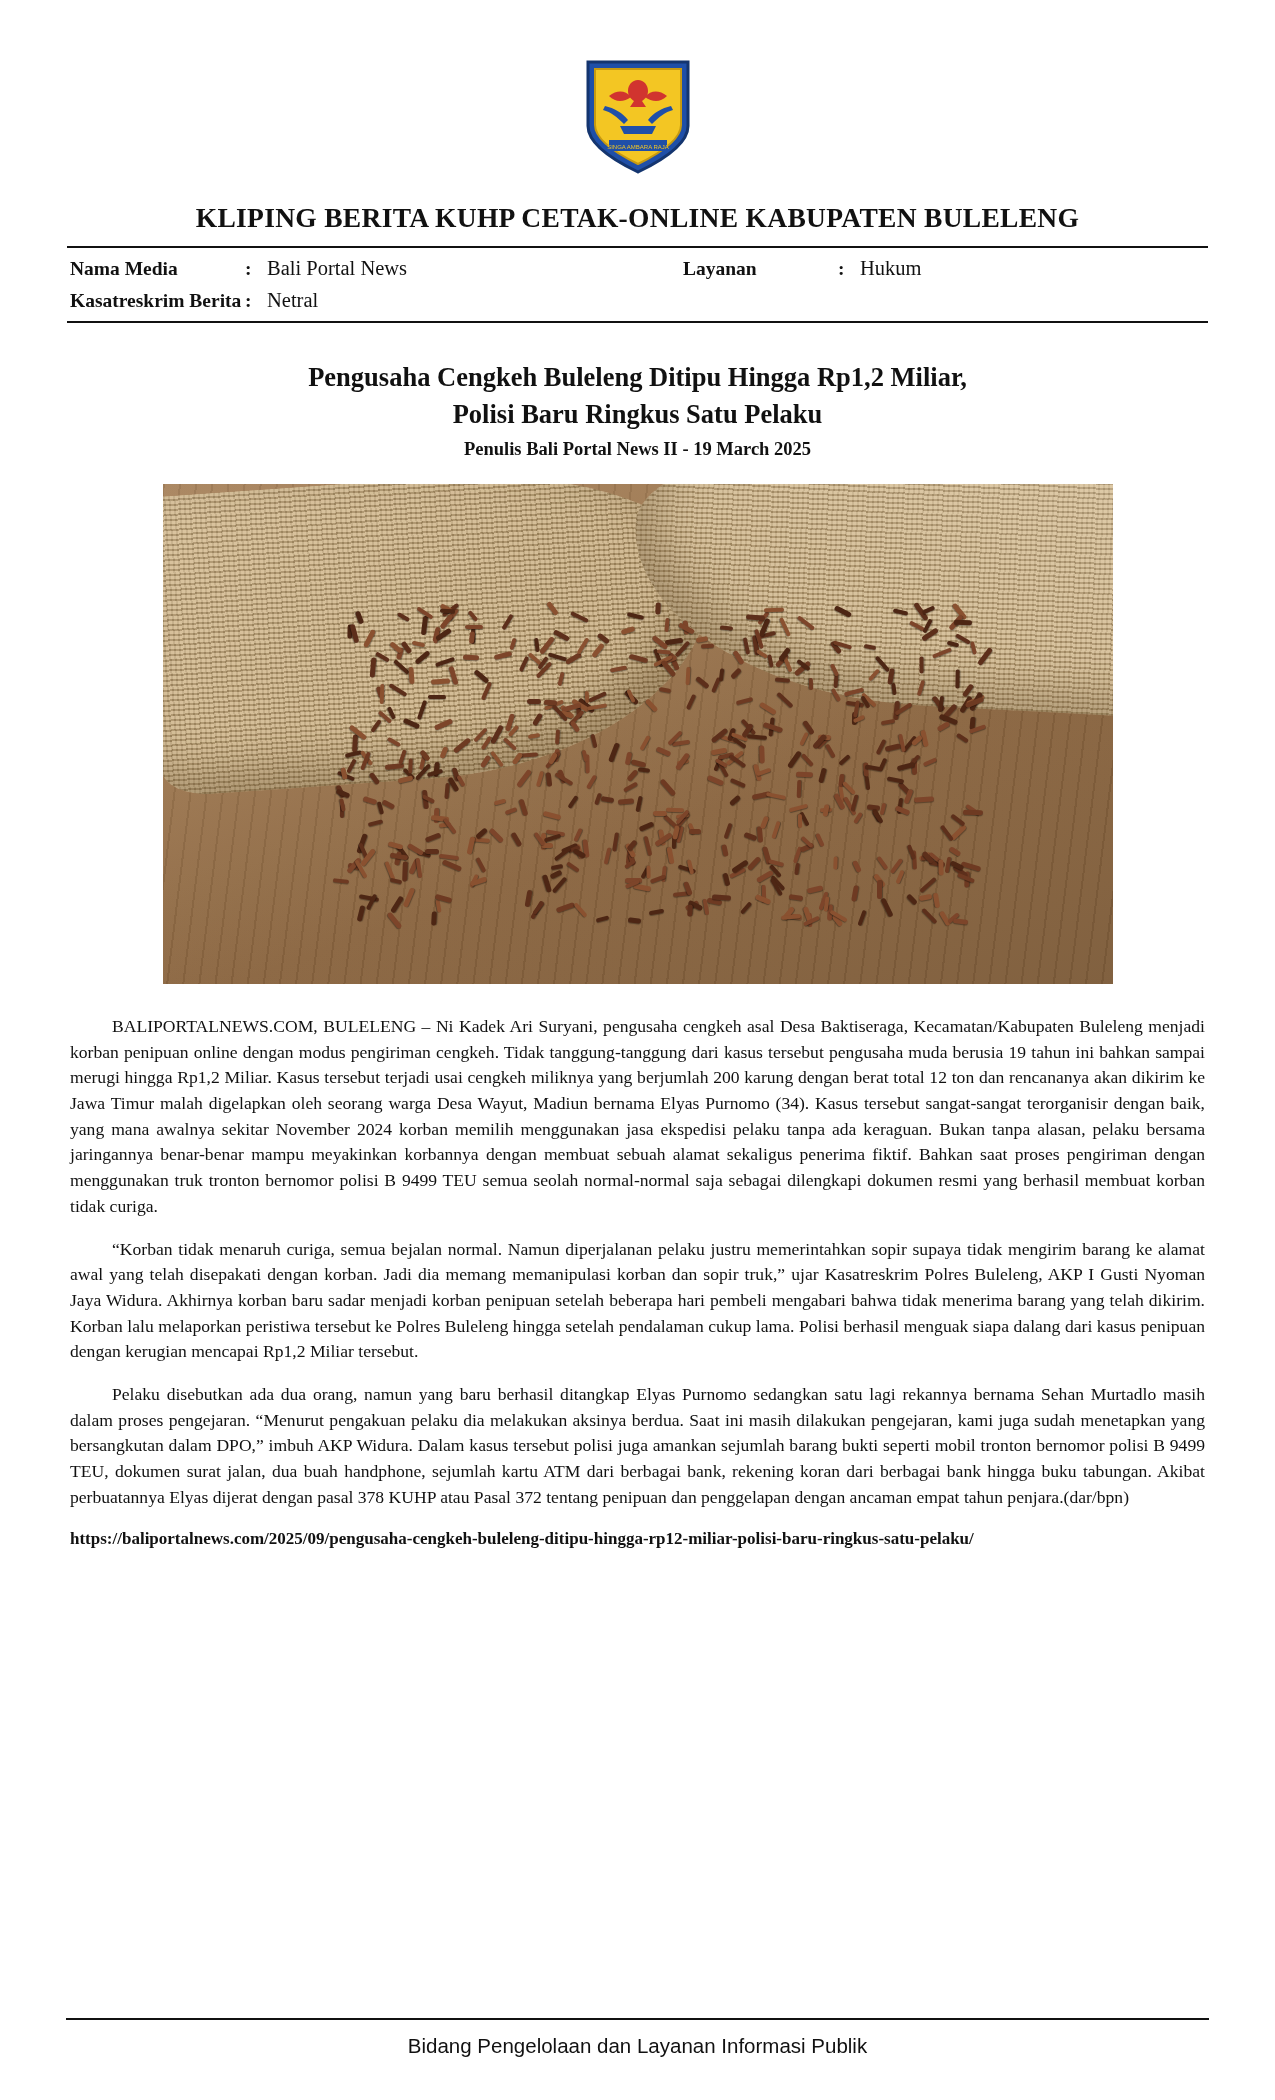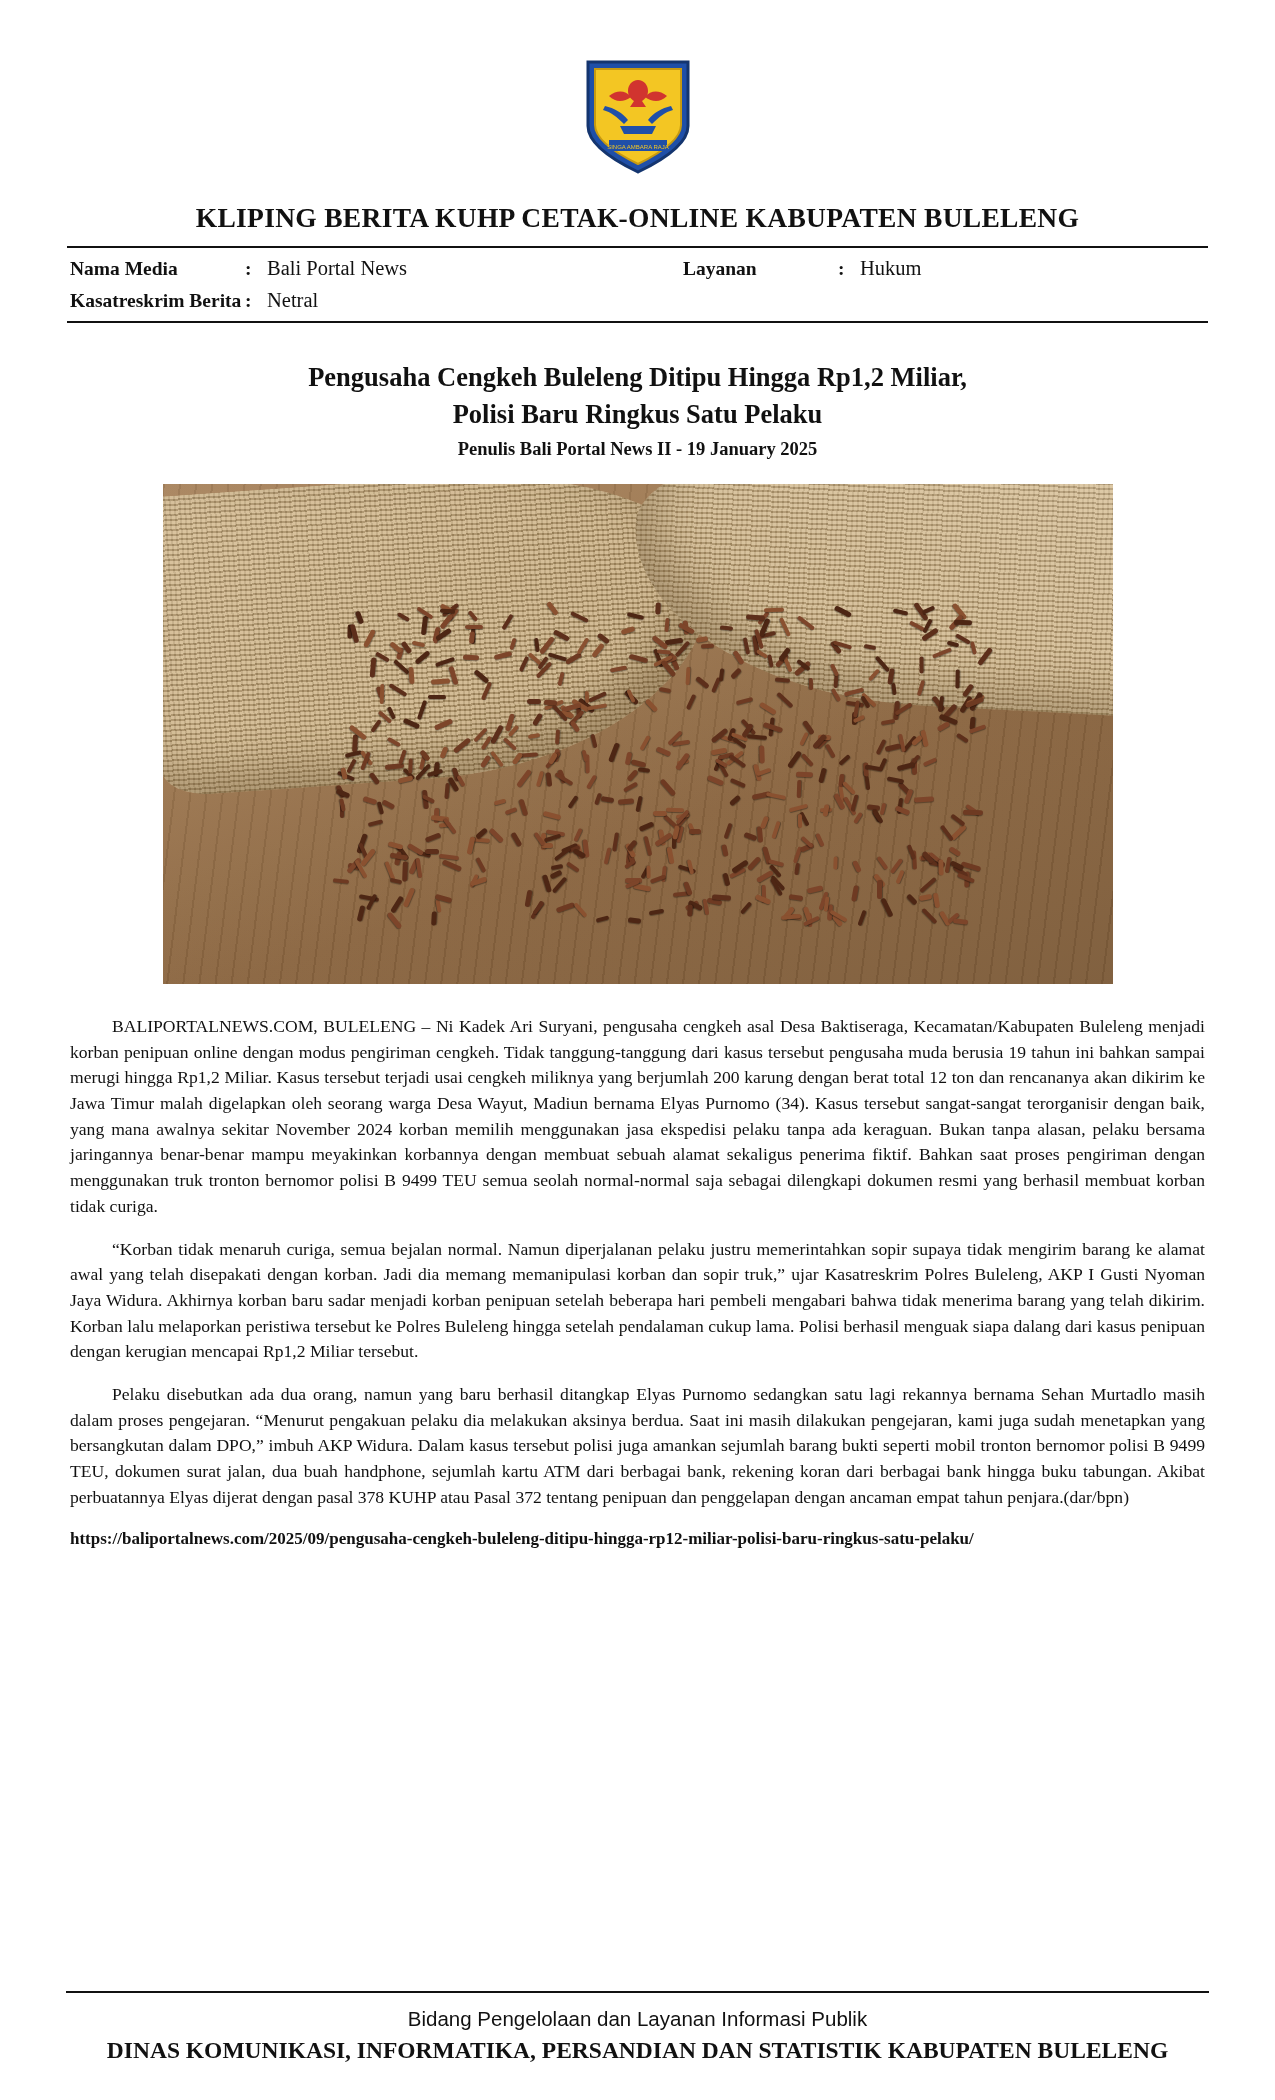--- a/index.html
+++ b/index.html
@@ -262,21 +262,21 @@
     </div>
   </div>
 
   <div class="rule"></div>
 
   <div class="article-head">
     <div class="article-title">
       <div>Pengusaha Cengkeh Buleleng Ditipu Hingga Rp1,2 Miliar,</div>
       <div>Polisi Baru Ringkus Satu Pelaku</div>
     </div>
-    <div class="article-byline">Penulis Bali Portal News II - 19 January 2025</div>
+    <div class="article-byline">Penulis Bali Portal News II - 19 March 2025</div>
   </div>
 
   <div class="figure">
     <div class="photo"></div>
     <div class="sack"></div>
     <div class="sack2"></div>
     <div class="clove-pile">
         <div class="clove" style="left: 607.909px; top: 300.285px; transform: rotate(45deg); background: rgb(93, 47, 27); width: 19px; height: 4px;"></div>
         <div class="clove" style="left: 472.156px; top: 299.912px; transform: rotate(8deg); background: rgb(138, 81, 48); width: 17px; height: 5px;"></div>
         <div class="clove" style="left: 20.8449px; top: 264.786px; transform: rotate(6deg); background: rgb(110, 58, 34); width: 16px; height: 4px;"></div>
@@ -804,16 +804,15 @@
     <p>BALIPORTALNEWS.COM, BULELENG – Ni Kadek Ari Suryani, pengusaha cengkeh asal Desa Baktiseraga, Kecamatan/Kabupaten Buleleng menjadi korban penipuan online dengan modus pengiriman cengkeh. Tidak tanggung-tanggung dari kasus tersebut pengusaha muda berusia 19 tahun ini bahkan sampai merugi hingga Rp1,2 Miliar. Kasus tersebut terjadi usai cengkeh miliknya yang berjumlah 200 karung dengan berat total 12 ton dan rencananya akan dikirim ke Jawa Timur malah digelapkan oleh seorang warga Desa Wayut, Madiun bernama Elyas Purnomo (34). Kasus tersebut sangat-sangat terorganisir dengan baik, yang mana awalnya sekitar November 2024 korban memilih menggunakan jasa ekspedisi pelaku tanpa ada keraguan. Bukan tanpa alasan, pelaku bersama jaringannya benar-benar mampu meyakinkan korbannya dengan membuat sebuah alamat sekaligus penerima fiktif. Bahkan saat proses pengiriman dengan menggunakan truk tronton bernomor polisi B 9499 TEU semua seolah normal-normal saja sebagai dilengkapi dokumen resmi yang berhasil membuat korban tidak curiga.</p>
     <p>“Korban tidak menaruh curiga, semua bejalan normal. Namun diperjalanan pelaku justru memerintahkan sopir supaya tidak mengirim barang ke alamat awal yang telah disepakati dengan korban. Jadi dia memang memanipulasi korban dan sopir truk,” ujar Kasatreskrim Polres Buleleng, AKP I Gusti Nyoman Jaya Widura. Akhirnya korban baru sadar menjadi korban penipuan setelah beberapa hari pembeli mengabari bahwa tidak menerima barang yang telah dikirim. Korban lalu melaporkan peristiwa tersebut ke Polres Buleleng hingga setelah pendalaman cukup lama. Polisi berhasil menguak siapa dalang dari kasus penipuan dengan kerugian mencapai Rp1,2 Miliar tersebut.</p>
     <p>Pelaku disebutkan ada dua orang, namun yang baru berhasil ditangkap Elyas Purnomo sedangkan satu lagi rekannya bernama Sehan Murtadlo masih dalam proses pengejaran. “Menurut pengakuan pelaku dia melakukan aksinya berdua. Saat ini masih dilakukan pengejaran, kami juga sudah menetapkan yang bersangkutan dalam DPO,” imbuh AKP Widura. Dalam kasus tersebut polisi juga amankan sejumlah barang bukti seperti mobil tronton bernomor polisi B 9499 TEU, dokumen surat jalan, dua buah handphone, sejumlah kartu ATM dari berbagai bank, rekening koran dari berbagai bank hingga buku tabungan. Akibat perbuatannya Elyas dijerat dengan pasal 378 KUHP atau Pasal 372 tentang penipuan dan penggelapan dengan ancaman empat tahun penjara.(dar/bpn)</p>
   </div>
 
   <div class="source-url">https://baliportalnews.com/2025/09/pengusaha-cengkeh-buleleng-ditipu-hingga-rp12-miliar-polisi-baru-ringkus-satu-pelaku/</div>
 
   <div class="footer">
     <div class="footer-rule"></div>
     <div class="footer-line1">Bidang Pengelolaan dan Layanan Informasi Publik</div>
-    <div class="footer-line2">DINAS KOMUNIKASI, INFORMATIKA, PERSANDIAN DAN STATISTIK KABUPATEN BULELENG</div>
   </div>
 
 </div>
 
 </body></html>

